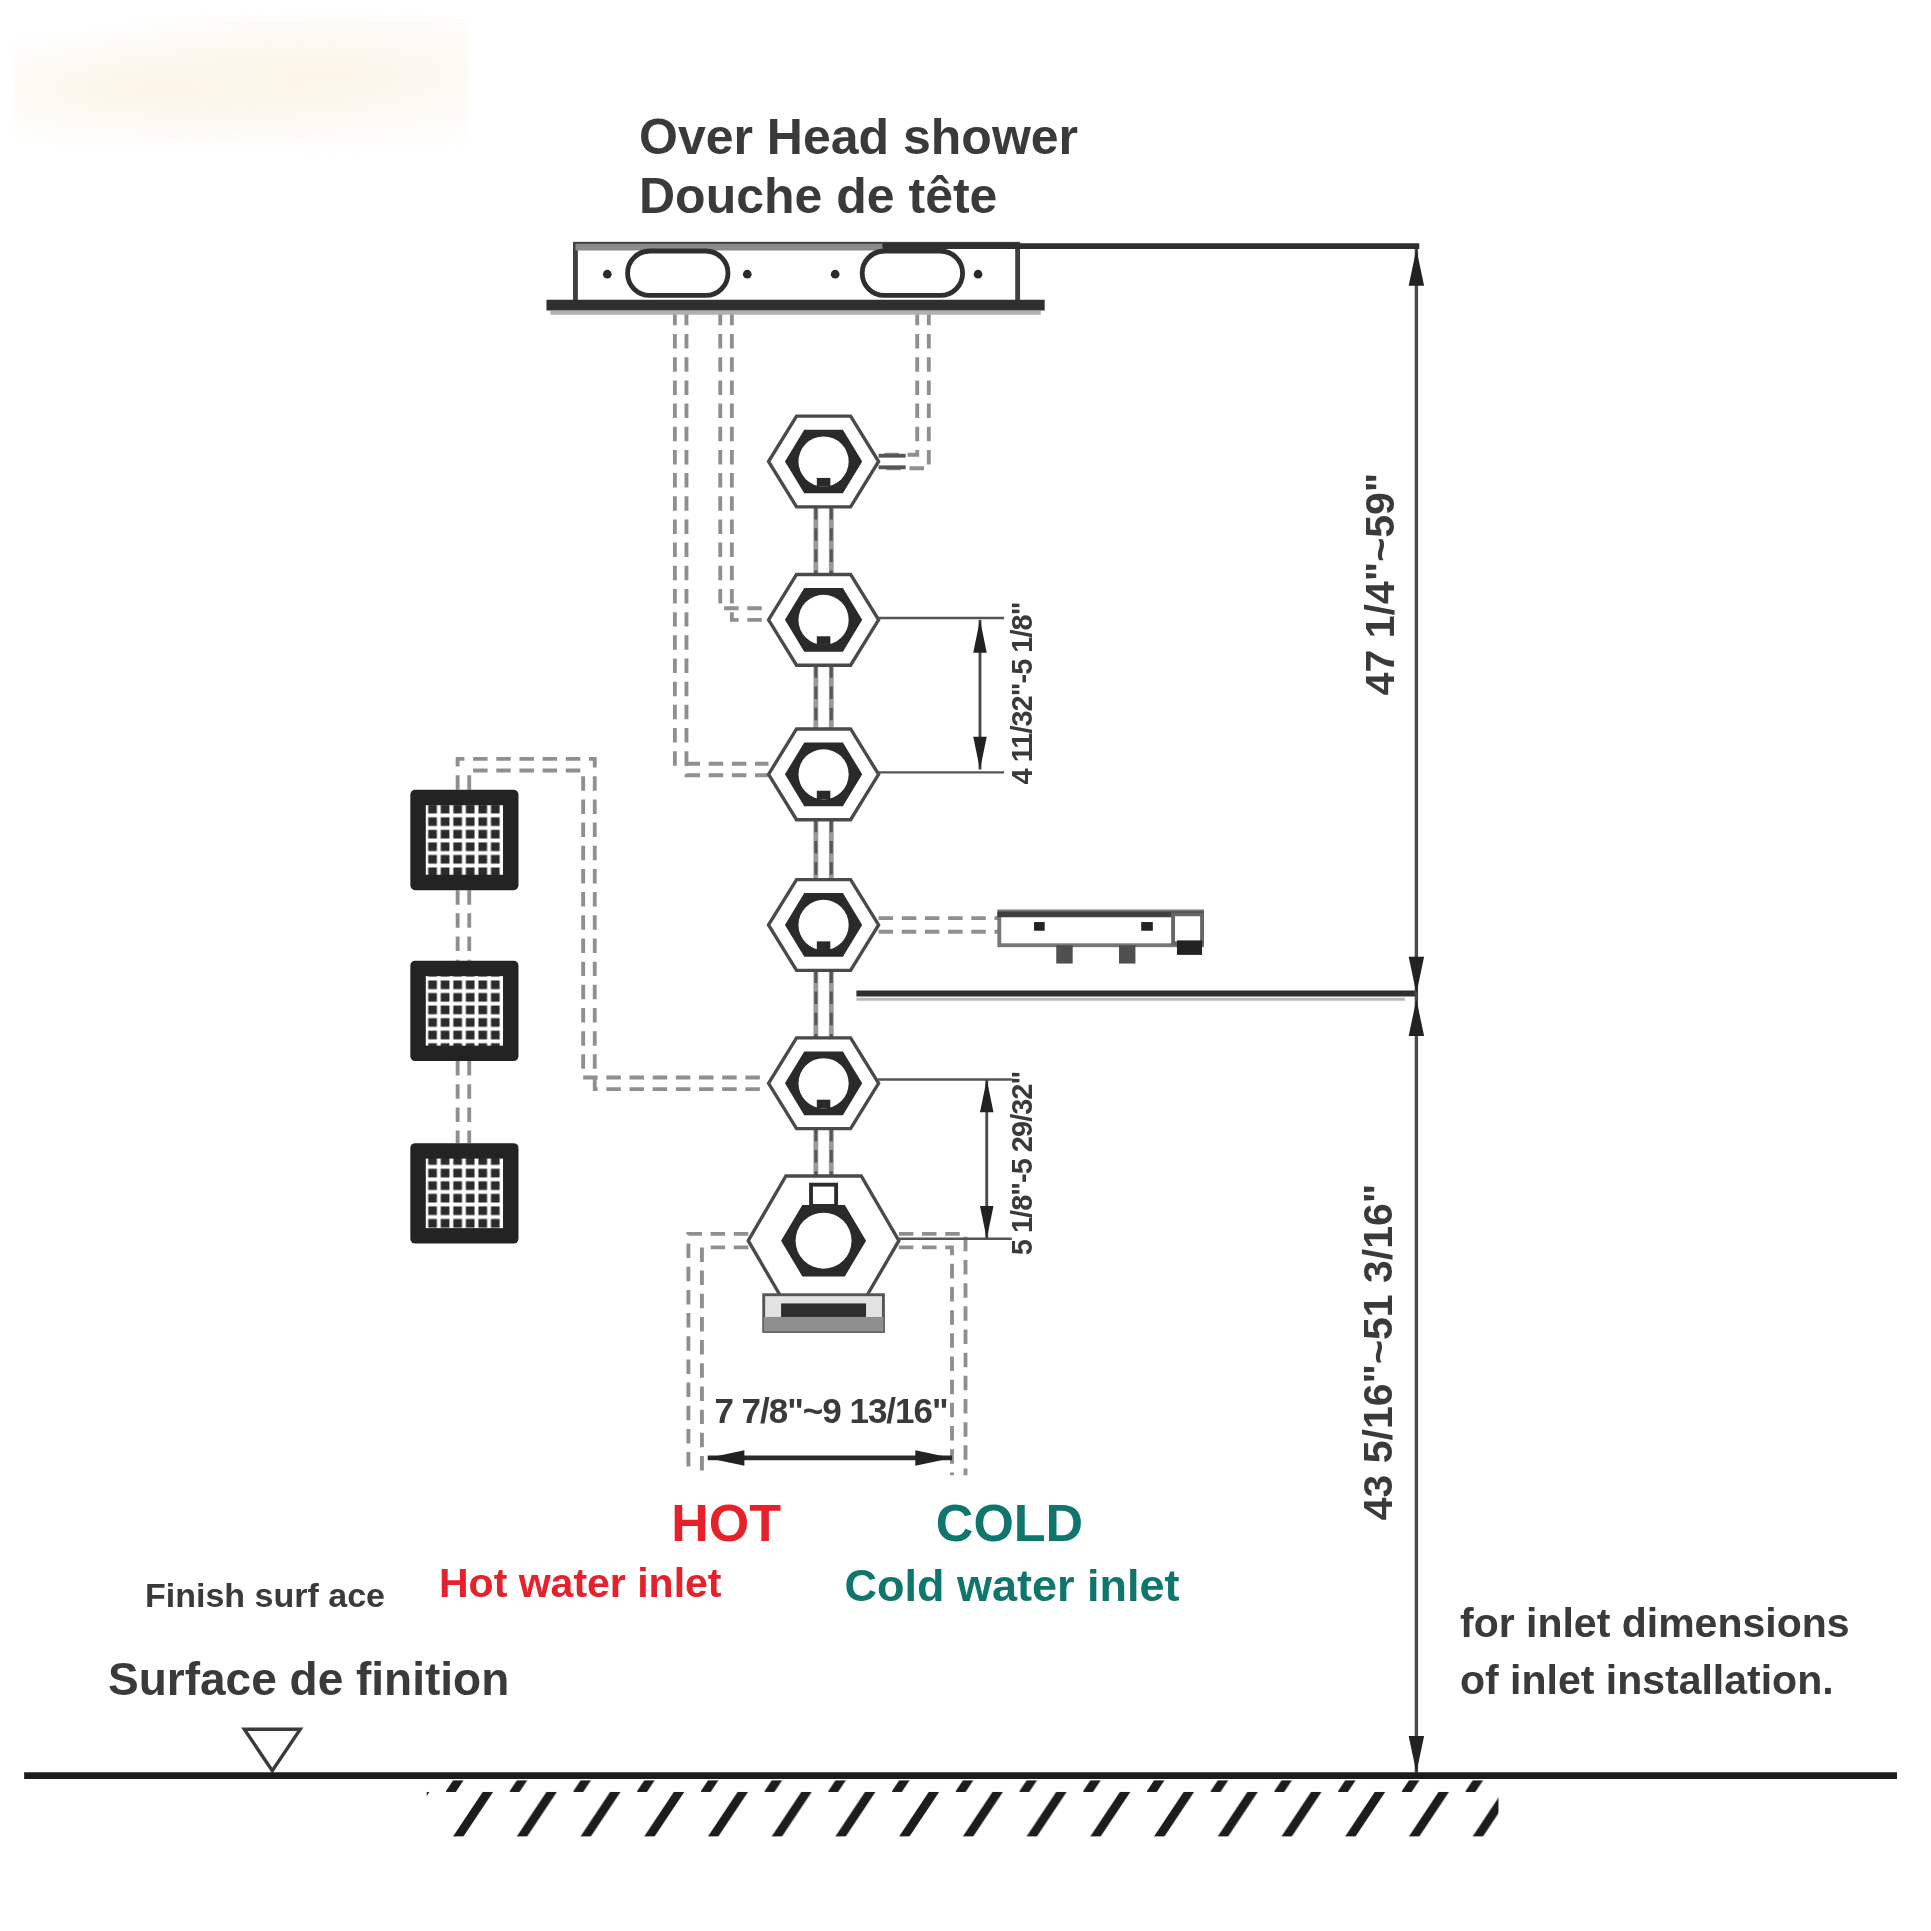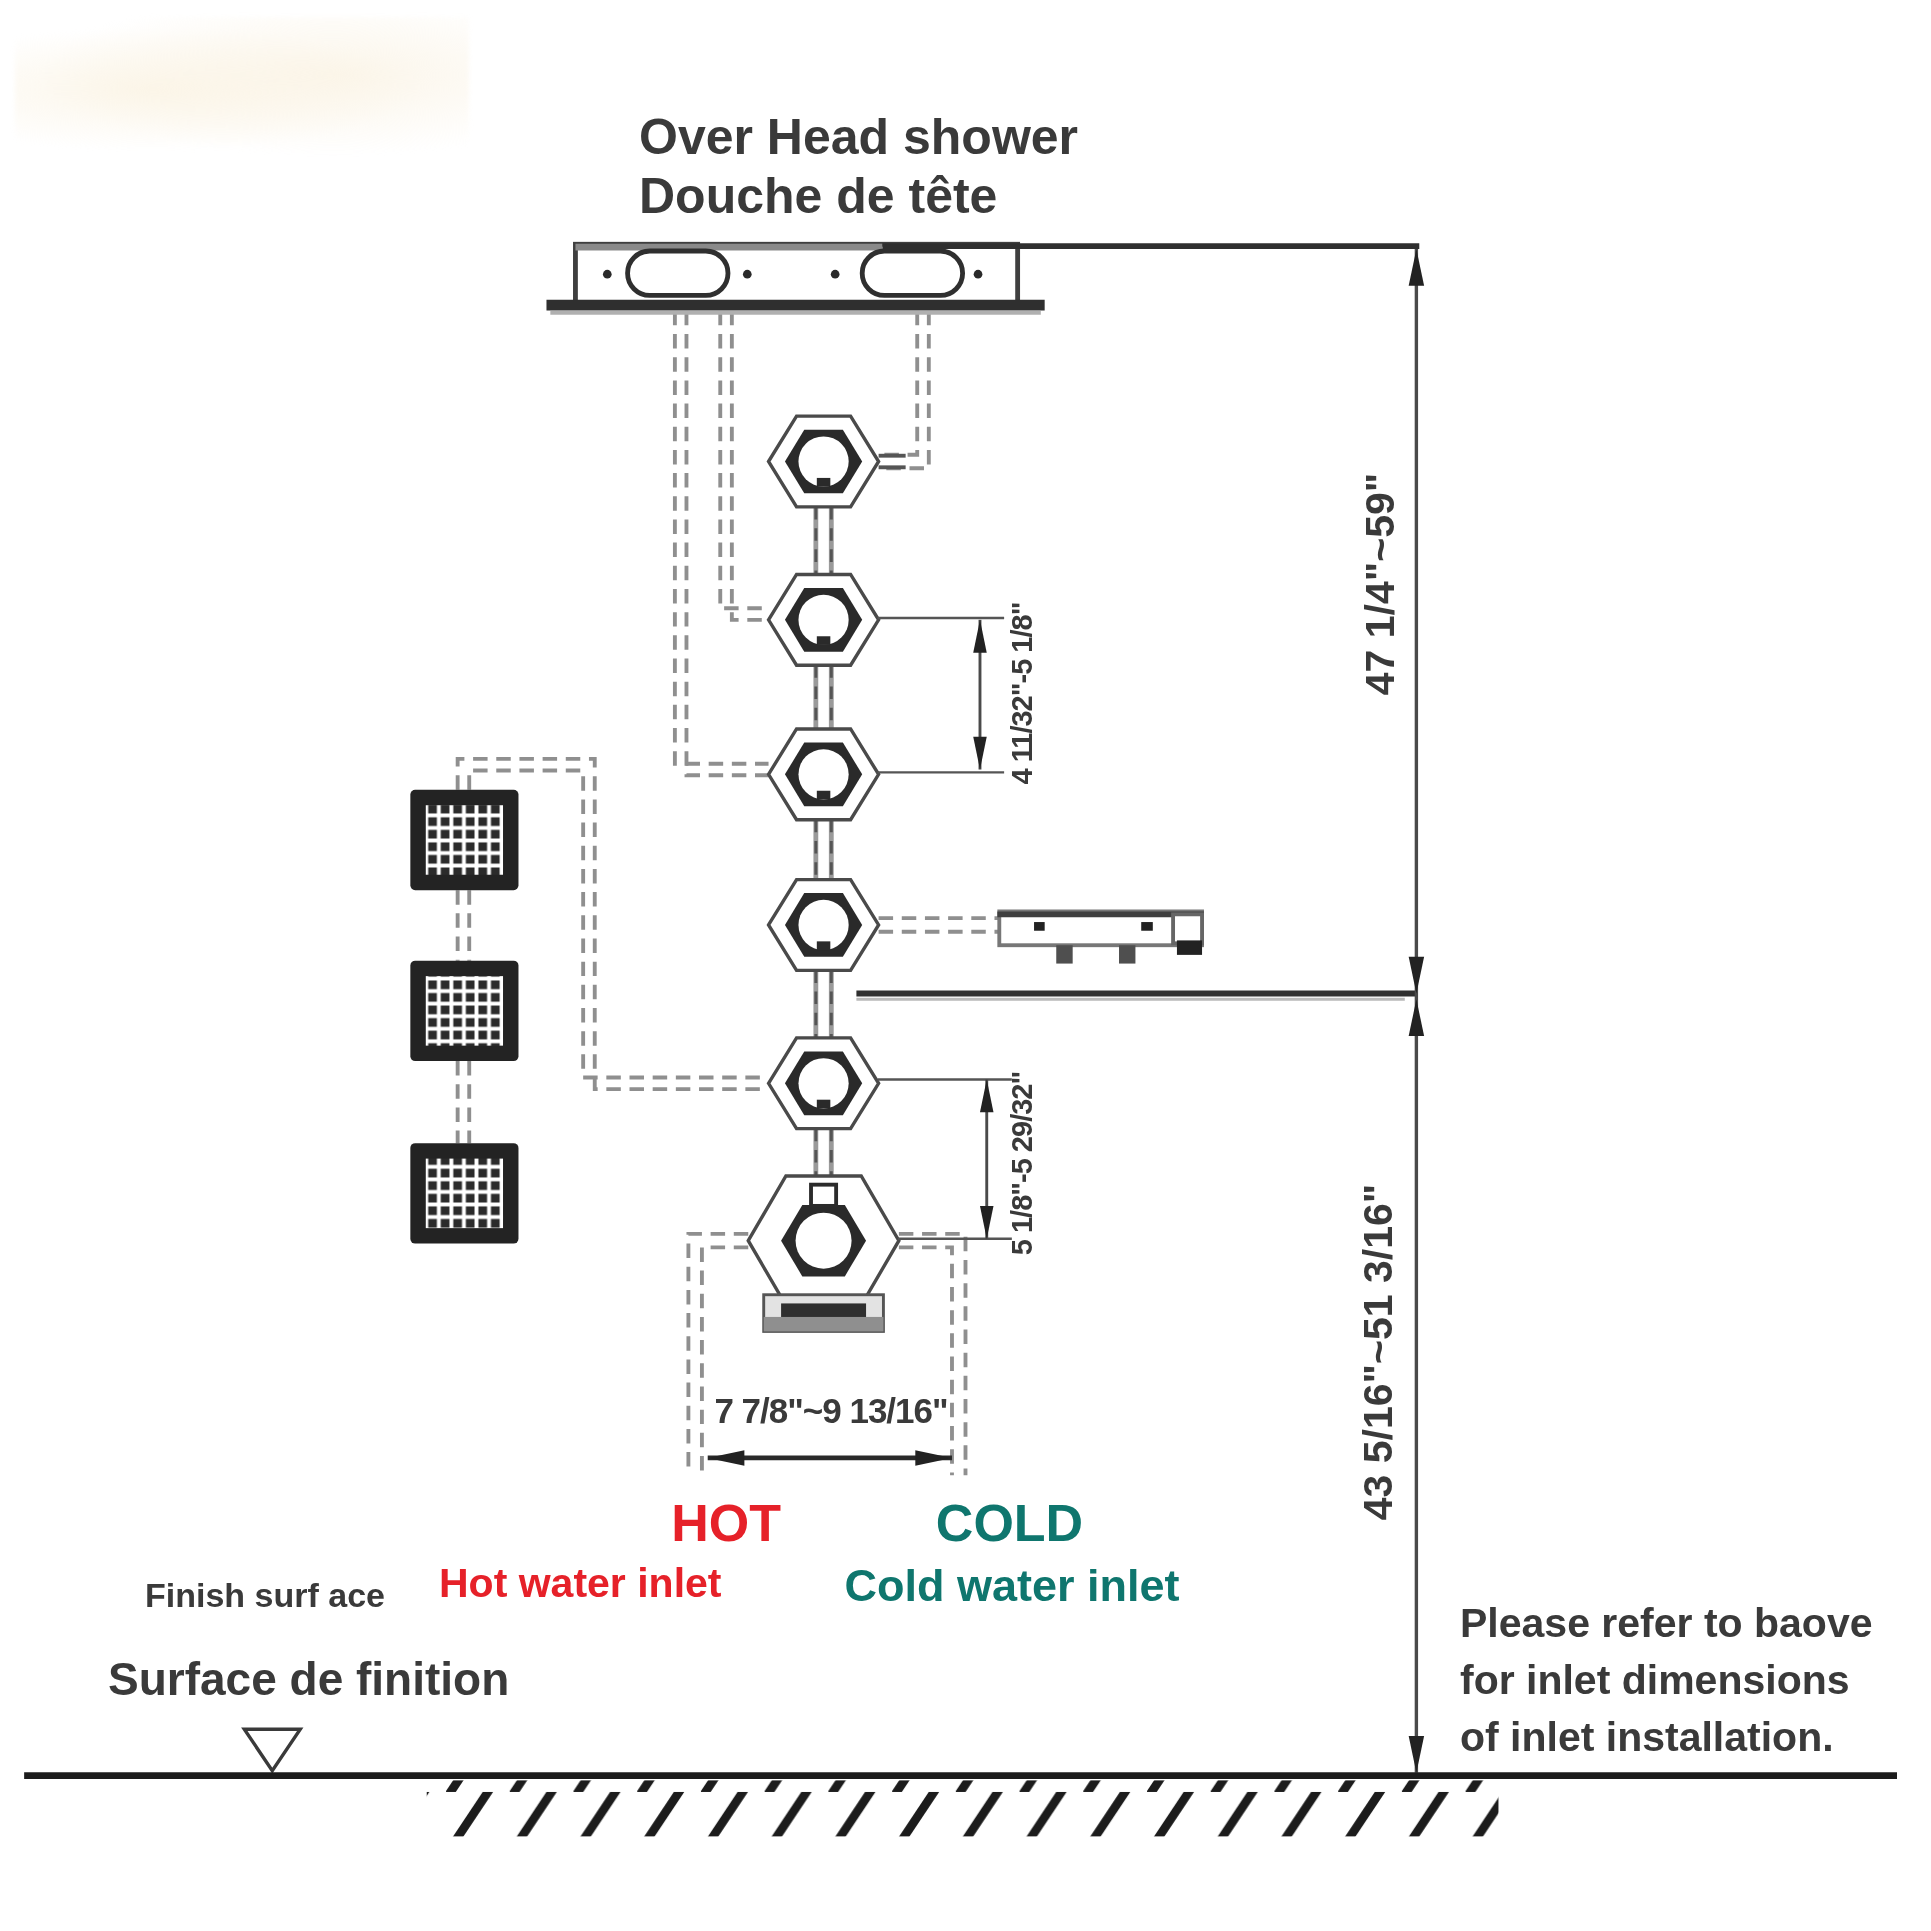--- a/index.html
+++ b/index.html
@@ -250,19 +250,18 @@
 
   <div class="t hot lbl-hot">HOT</div>
   <div class="t hot lbl-hotsub">Hot water inlet</div>
   <div class="t cold lbl-cold">COLD</div>
   <div class="t cold lbl-coldsub">Cold water inlet</div>
 
   <div class="t lbl-finish1">Finish surf ace</div>
   <div class="t lbl-finish2">Surface de finition</div>
 
   <div class="t note">
-    <div>Please refer to baove</div>
     <div>for inlet dimensions</div>
     <div>of inlet installation.</div>
   </div>
 
 </div>
 
 
 </body></html>

